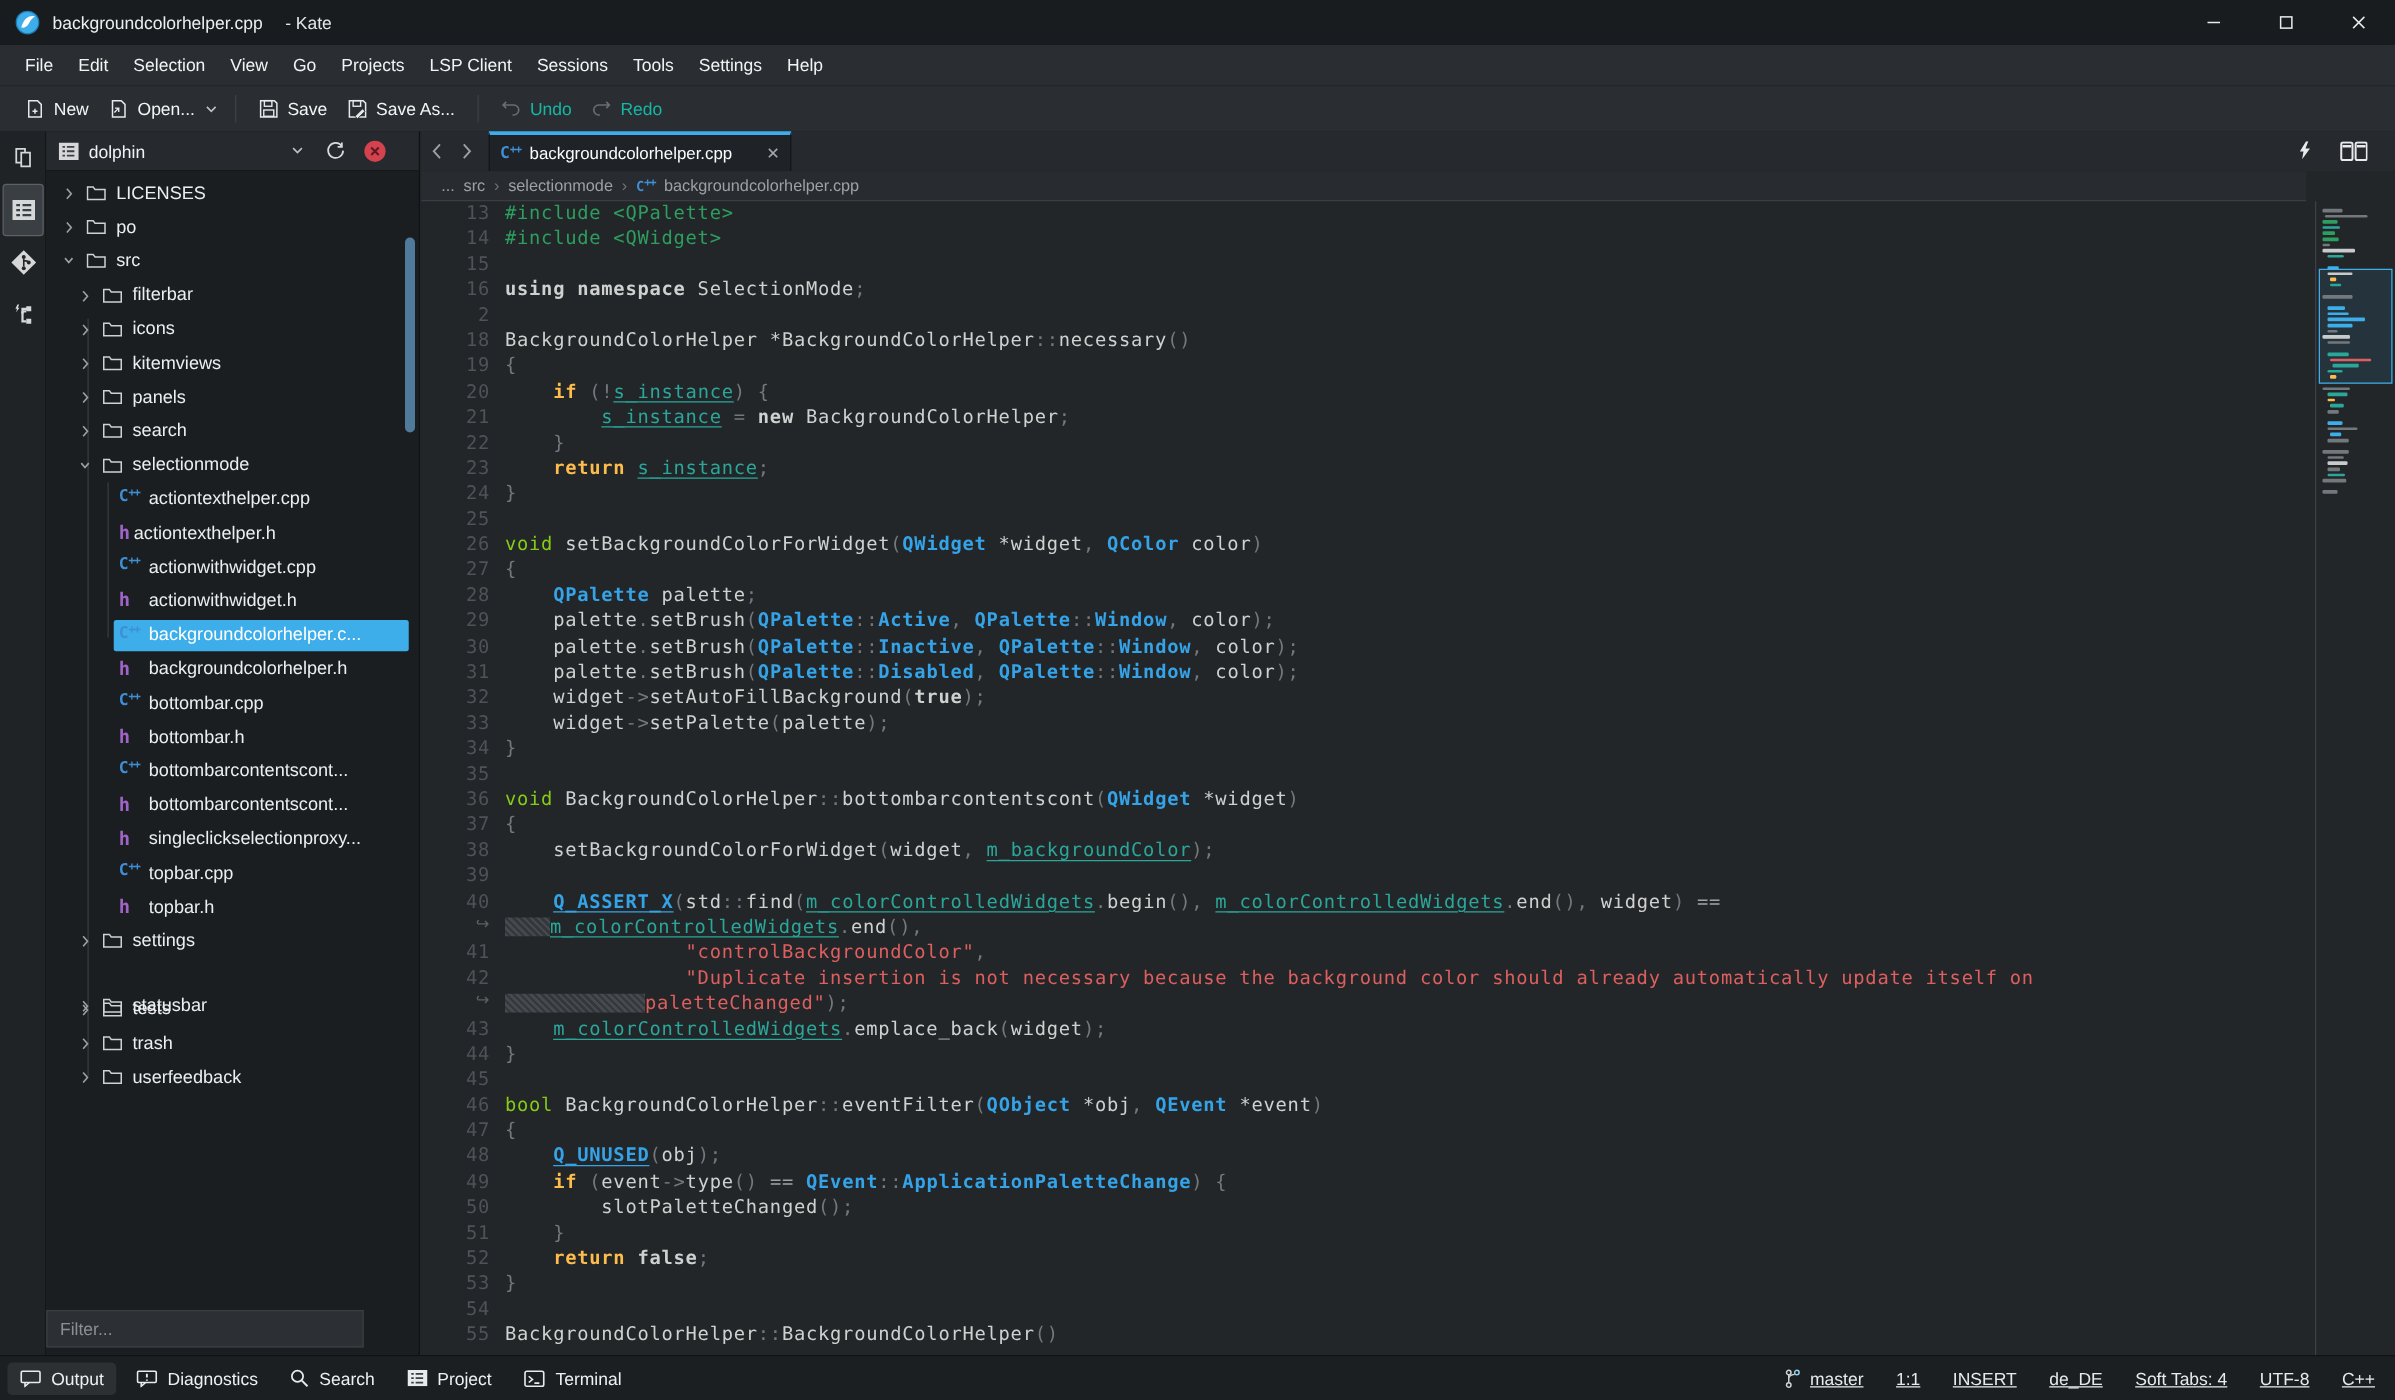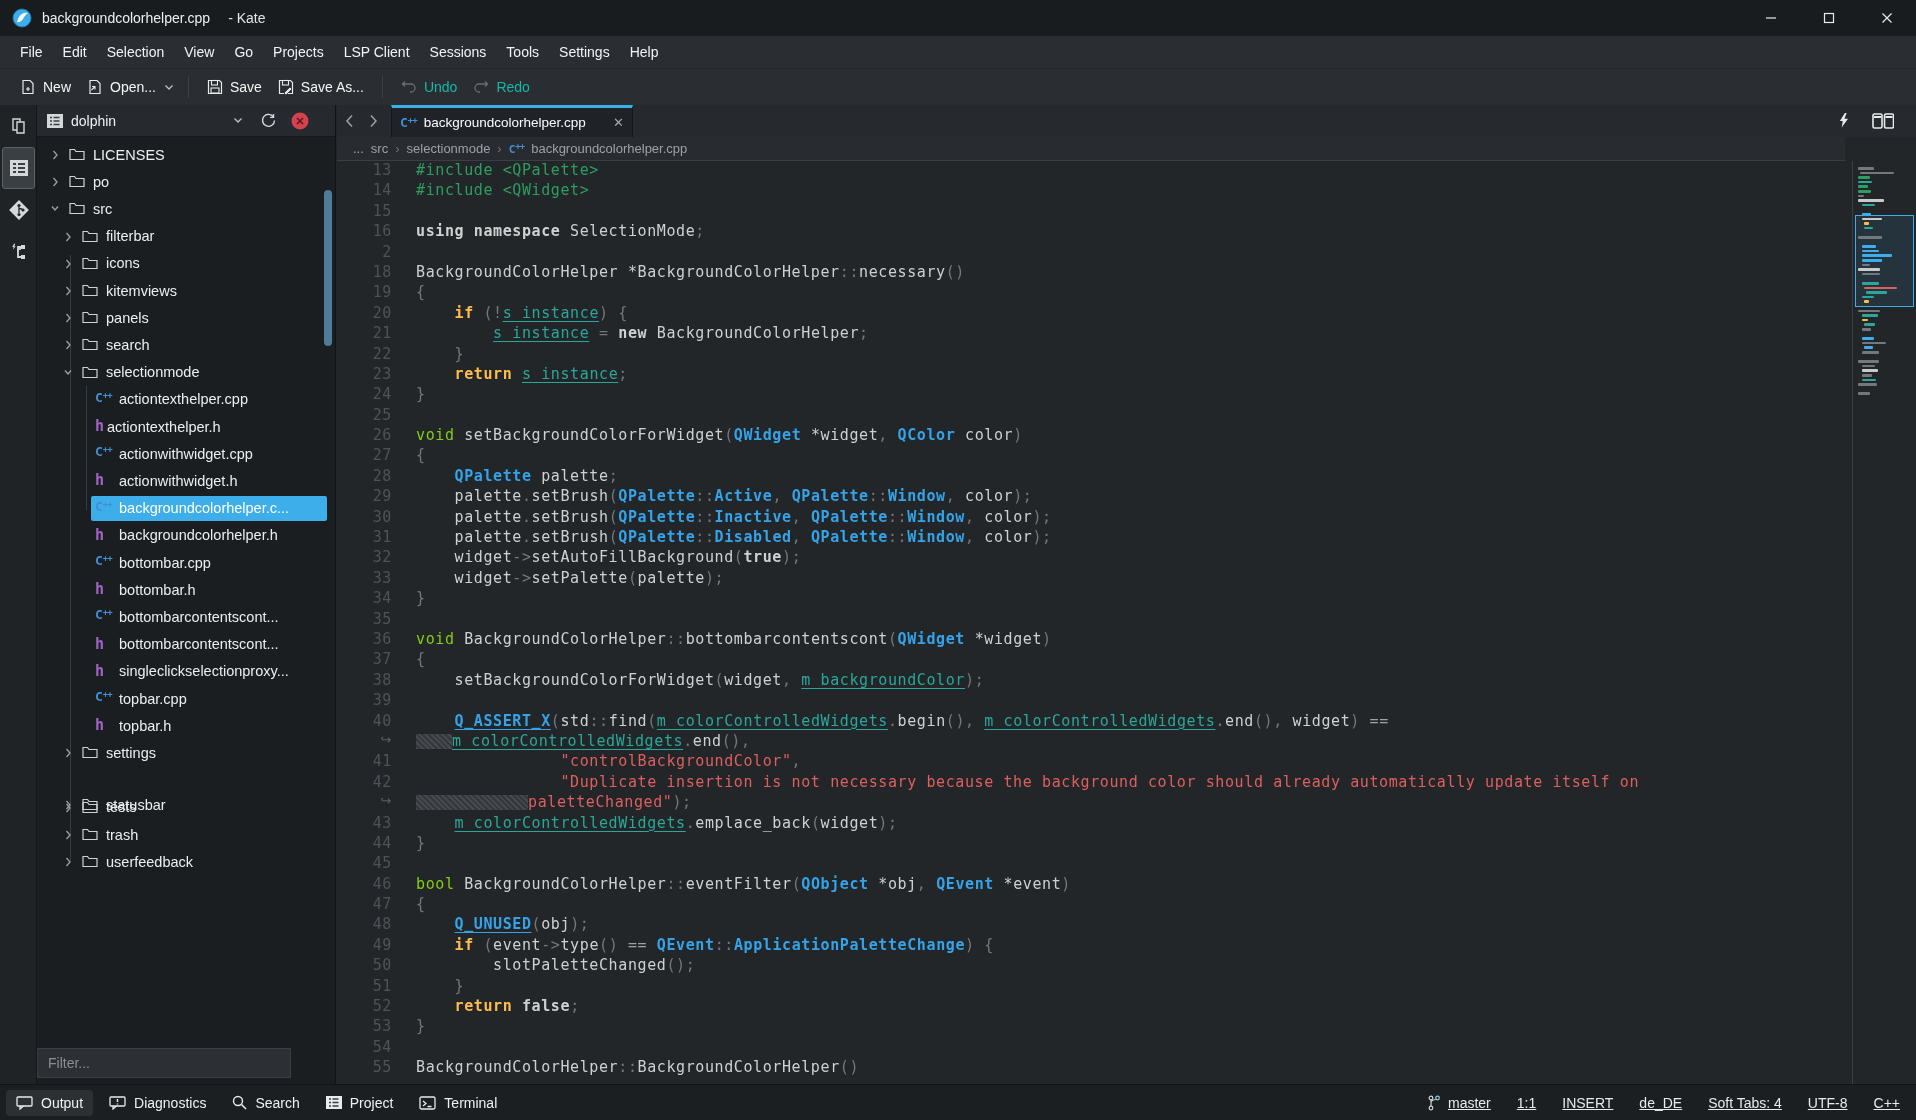--- a/index.html
+++ b/index.html
@@ -85,21 +85,21 @@
     padding-left:16px; color:#9da1a4; font-size:13px; }
   .breadcrumb .fic { position:static; font-size:11px; }
   .bc-sep { color:#6f7477; }
 
   
   #code { position:absolute; left:0; top:56px; right:64px; bottom:0; overflow:hidden;
     font-family:"DejaVu Sans Mono", monospace; font-size:15px; letter-spacing:0.6px; }
   .cl { height:20.4px; display:flex; white-space:pre; }
   .cl .gut { flex:none; width:55px; text-align:right; color:#4d5359; }
   .cl .gut.wrap { color:#5a6066; font-family:"DejaVu Sans", sans-serif; font-size:13px; }
-  .cl .src { margin-left:24px; color:#cfd0d0; }
+  .cl .src { margin-left:12px; color:#cfd0d0; }
   .hatch { display:inline-block; height:15px; vertical-align:-3px;
     background:repeating-linear-gradient(45deg,#464a4e 0 2px,#34383c 2px 4px); }
   .tk-pp  { color:#2d9e5f; }
   .tk-kw  { color:#cfd0d0; font-weight:bold; }
   .tk-ctrl{ color:#fdbc4b; font-weight:bold; }
   .tk-type{ color:#84cc16; }
   .tk-qt  { color:#35a3e8; font-weight:bold; }
   .tk-mem { color:#2aa79a; text-decoration:underline; text-underline-offset:3px; text-decoration-thickness:1px; }
   .tk-str { color:#dd5f5f; }
   .tk-mac { color:#35a3e8; font-weight:bold; text-decoration:underline; text-underline-offset:3px; }

